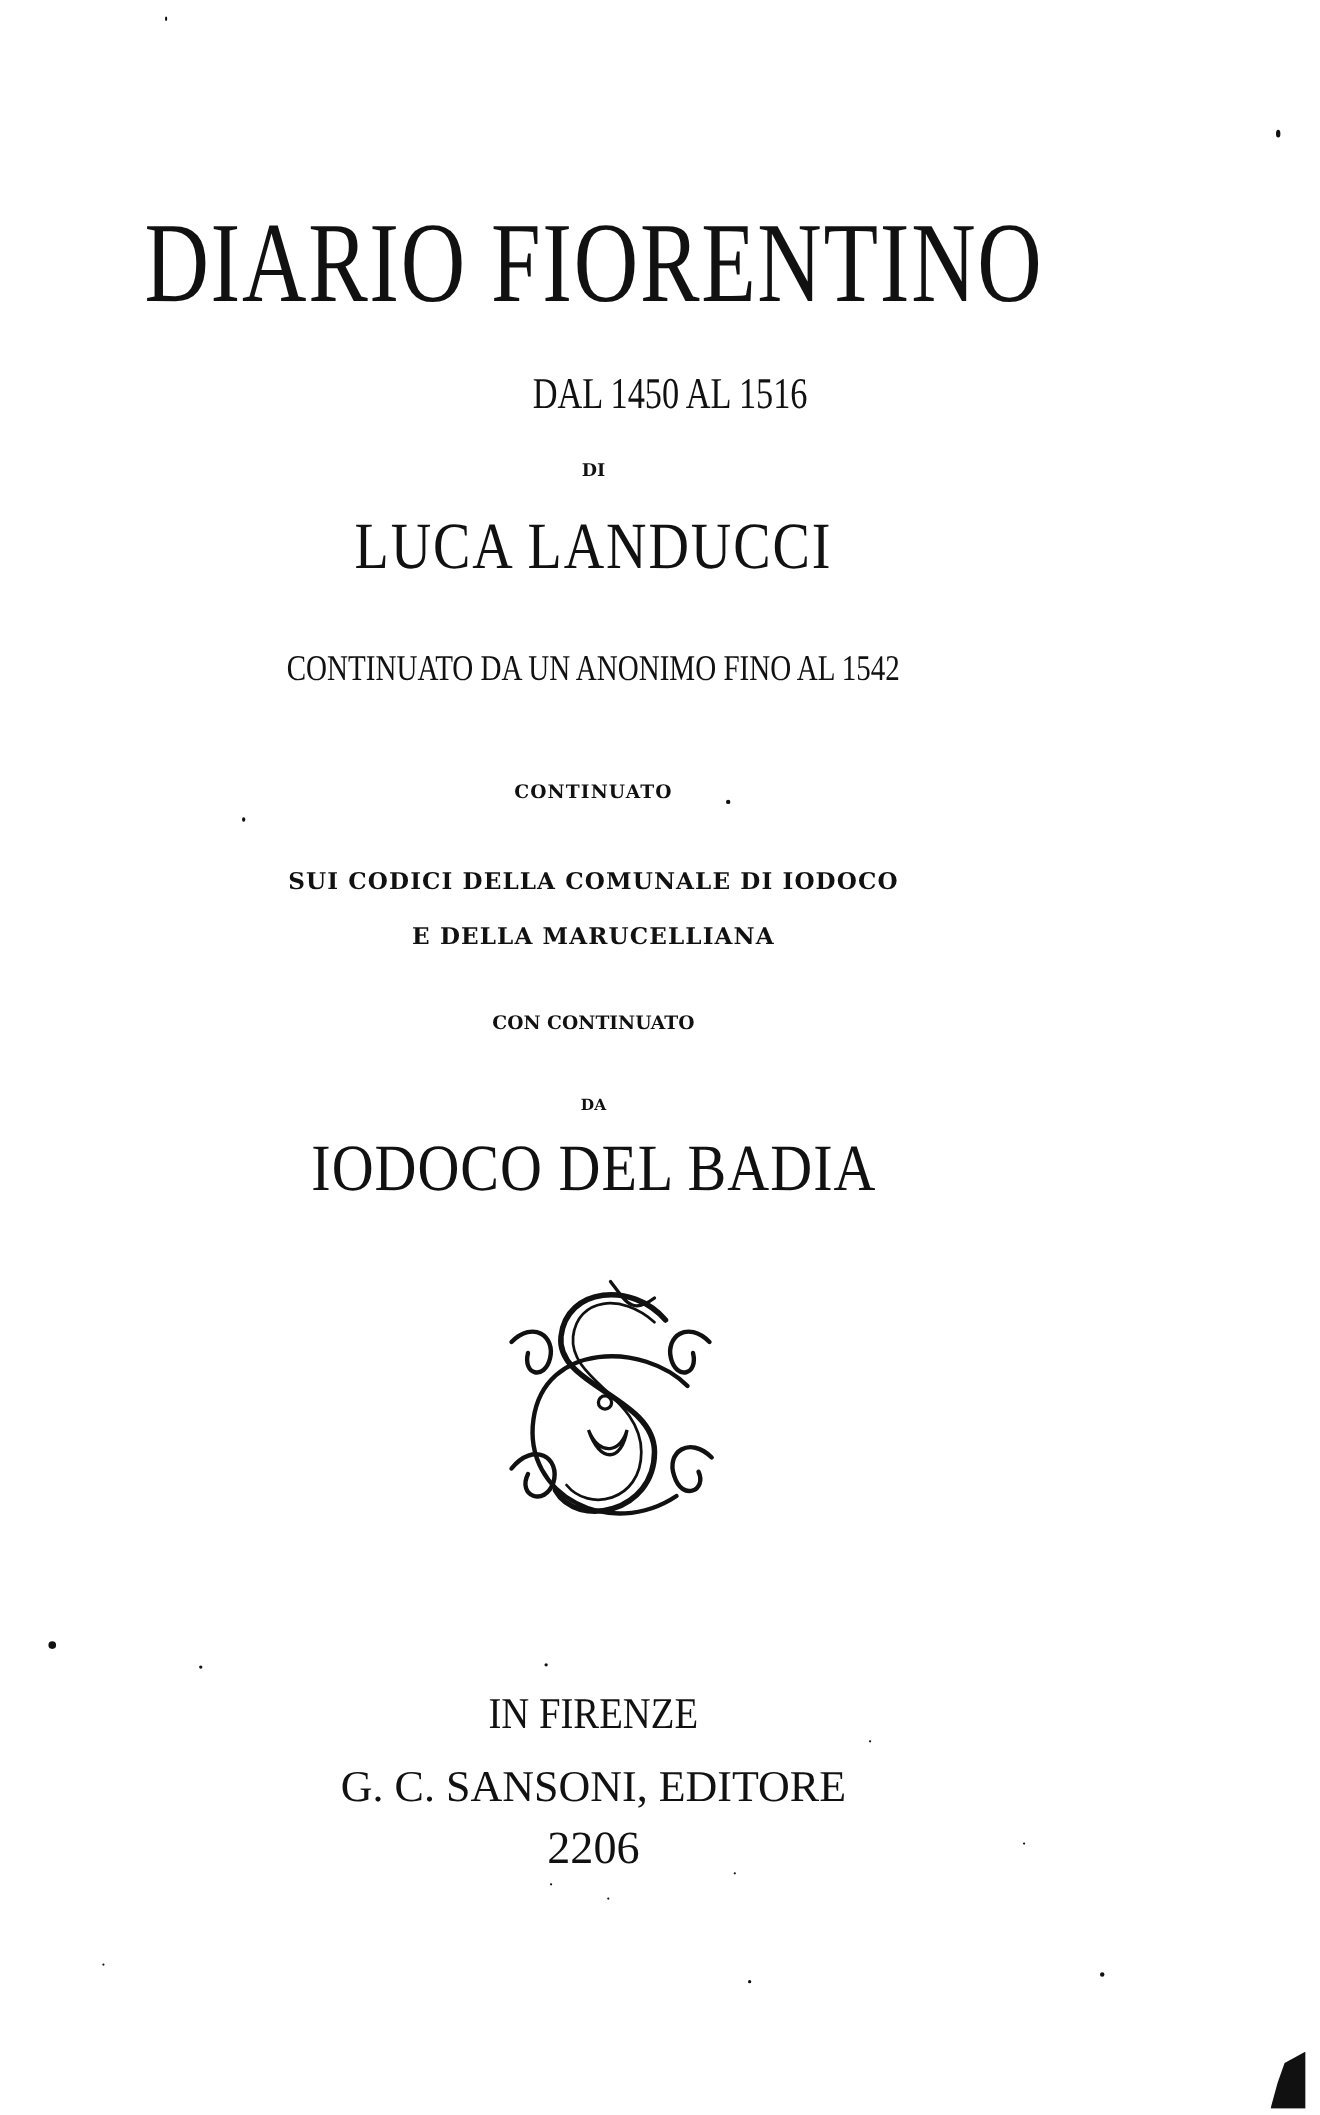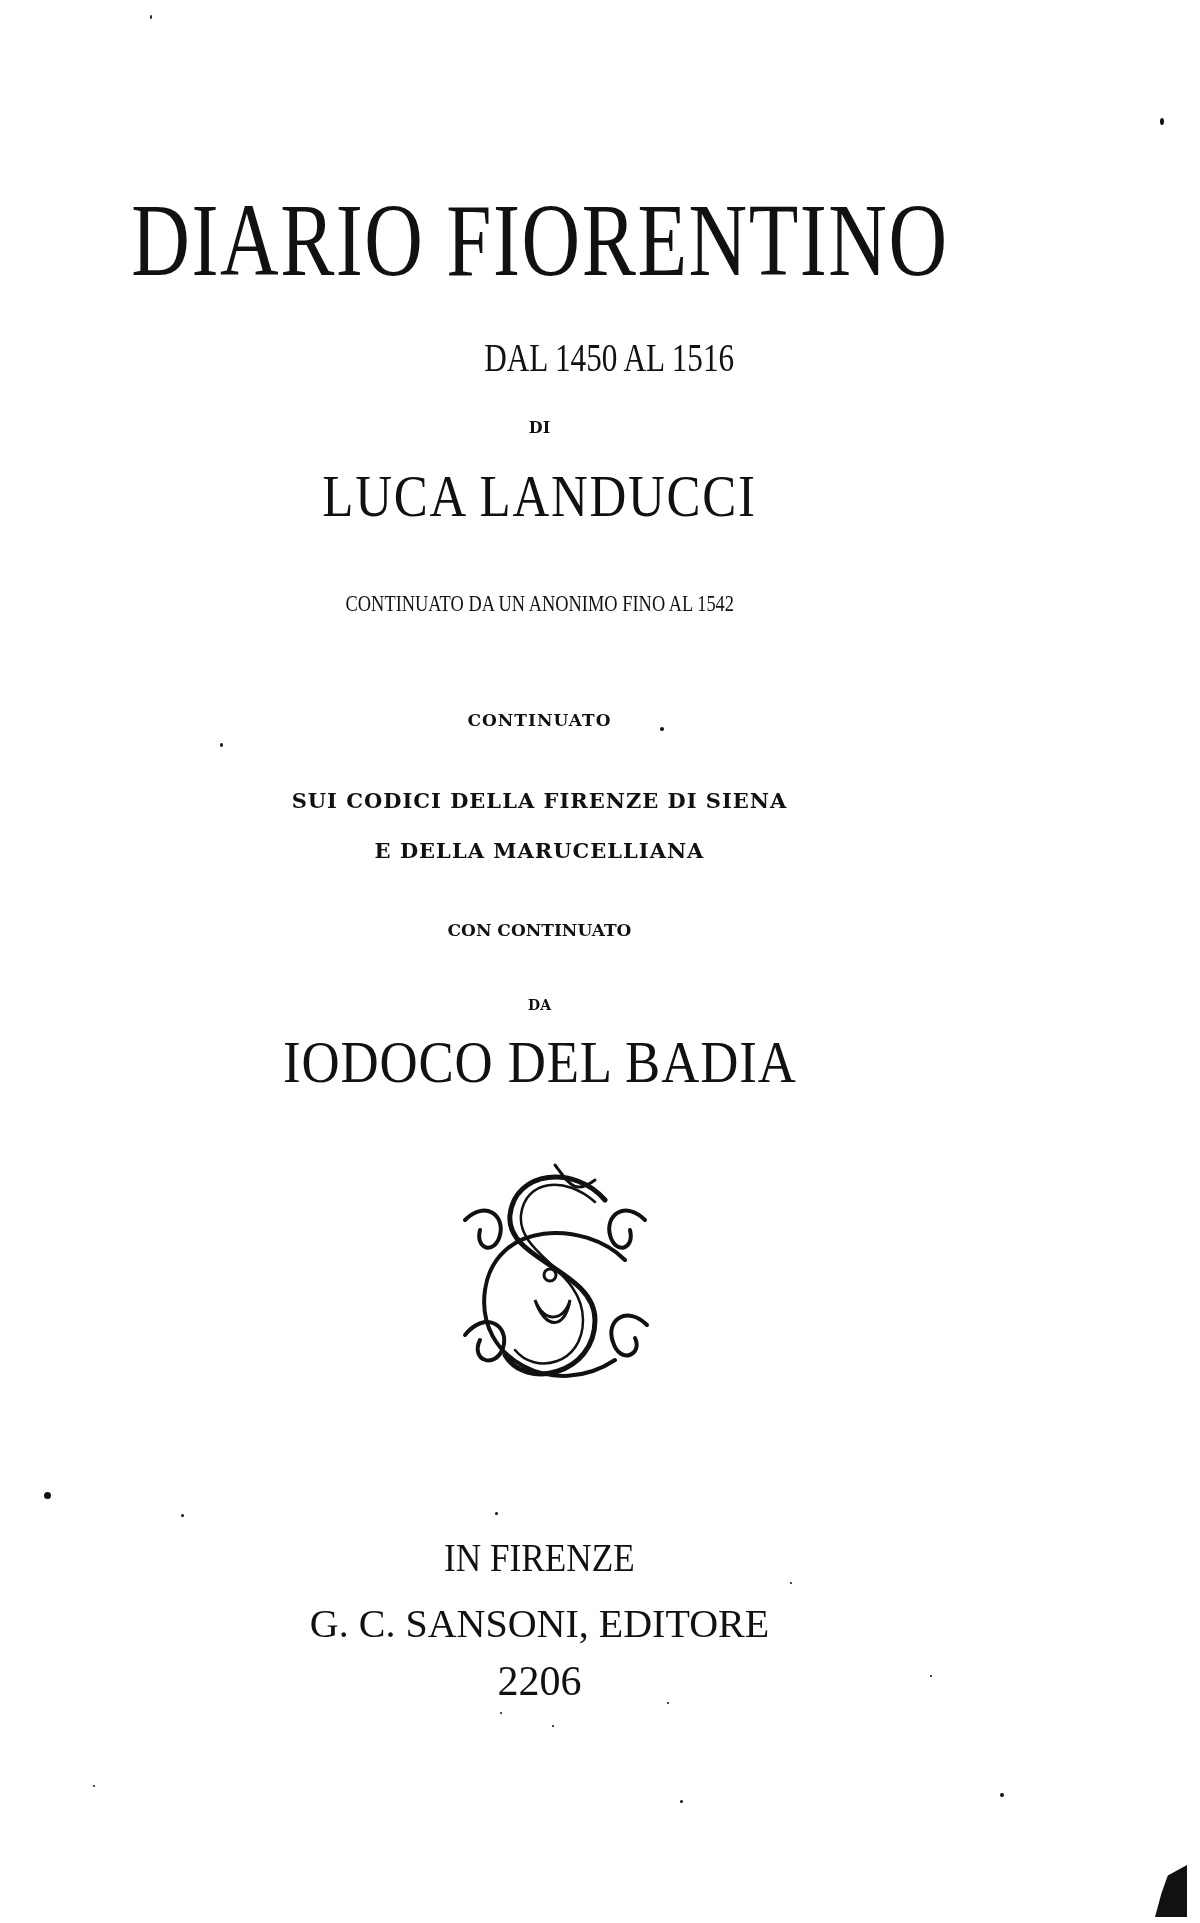--- a/index.html
+++ b/index.html
@@ -7,21 +7,21 @@
          font-family:"Liberation Serif","DejaVu Serif",serif; color:#111; }
   .line { position:absolute; left:0; width:1079px; text-align:center; white-space:nowrap; line-height:1; }
   .cond { display:inline-block; transform-origin:center; }
   .title { top:188px; font-size:104px; letter-spacing:2px; }
   .title .cond { transform:scaleX(0.78); }
   .sub1 { top:338px; font-size:40px; padding-left:70px; }
   .sub1 .cond { transform:scaleX(0.78); }
   .di { top:420px; font-size:16px; font-weight:bold; }
   .author { top:434px; font-size:60px; letter-spacing:2px;margin-top:32px; }
   .author .cond { transform:scaleX(0.85); }
-  .cont { top:592px; font-size:23px; }
+  .cont { top:592px; font-size:33px; }
   .cont .cond { transform:scaleX(0.8); }
   .small { font-family:"DejaVu Serif",serif; font-weight:bold; }
   .pub { top:712px; font-size:17px; letter-spacing:1px; }
   .sui { top:790px; font-size:21px; letter-spacing:1px; }
   .edella { top:840px; font-size:21px; letter-spacing:1px; }
   .con { top:922px; font-size:17px; }
   .da { top:998px; font-size:14px; }
   .editor { top:1032px; font-size:60px; letter-spacing:1px; }
   .editor .cond { transform:scaleX(0.88); }
   .city { top:1538px; font-size:40px; }
@@ -35,21 +35,21 @@
 </style>
 </head>
 <body>
 
 <div class="line title"><span class="cond">DIARIO FIORENTINO</span></div>
 <div class="line sub1"><span class="cond">DAL 1450 AL 1516</span></div>
 <div class="line di small">DI</div>
 <div class="line author"><span class="cond">LUCA LANDUCCI</span></div>
 <div class="line cont"><span class="cond">CONTINUATO DA UN ANONIMO FINO AL 1542</span></div>
 <div class="line pub small">CONTINUATO</div>
-<div class="line sui small">SUI CODICI DELLA FIRENZE DI SIENA</div>
+<div class="line sui small">SUI CODICI DELLA COMUNALE DI IODOCO</div>
 <div class="line edella small">E DELLA MARUCELLIANA</div>
 <div class="line con small">CON CONTINUATO</div>
 <div class="line da small">DA</div>
 <div class="line editor"><span class="cond">IODOCO DEL BADIA</span></div>
 
 <svg class="mono" viewBox="0 0 200 245" fill="none" stroke="#111" stroke-width="5" stroke-linecap="round">
   <path d="M150 40 C120 5, 60 10, 55 55 C50 100, 140 110, 140 160 C140 215, 70 230, 50 195"></path>
   <path d="M140 42 C110 15, 70 20, 66 55 C62 95, 128 110, 128 160 C128 205, 80 215, 60 190" stroke-width="2.5"></path>
   <path d="M170 100 C130 60, 40 60, 30 130 C20 200, 100 240, 160 200" stroke-width="4"></path>
   <path d="M10 60 C30 40, 50 55, 45 75 C40 95, 20 90, 25 70" stroke-width="4"></path>

